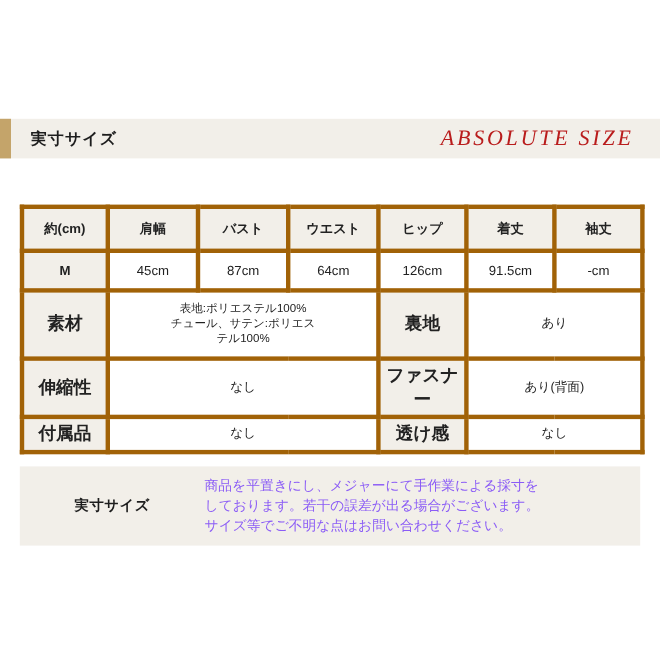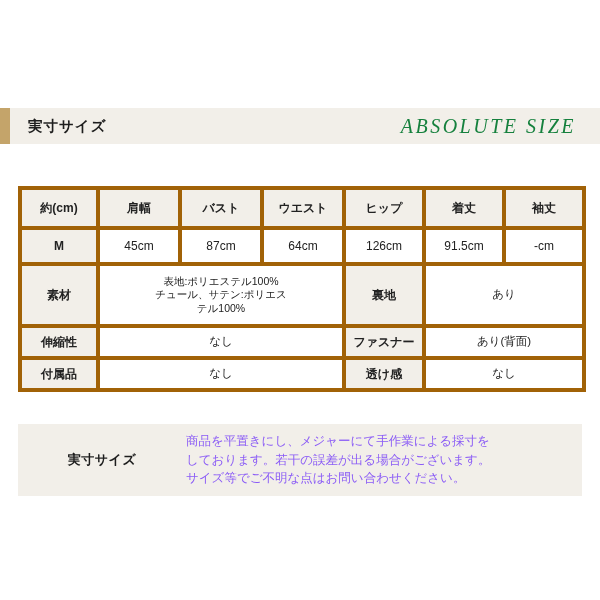--- a/index.html
+++ b/index.html
@@ -46,21 +46,21 @@
     color: #1d1d1d;
   }
   .header .title-en {
     position: absolute;
     right: 24px;
     top: 50%;
     transform: translateY(-50%);
     font-family: "Liberation Serif", serif;
     font-size: 20px;
     letter-spacing: 2.5px;
-    color: #15803d;
+    color: #b91c1c;
     font-style: italic;
     font-weight: normal;
   }
 
   
   .size-table {
     position: absolute;
     left: 18px;
     top: 186px;
     width: 564px;
@@ -78,21 +78,21 @@
   }
   .size-table .hdr-cell {
     background: #f2efe9;
     font-weight: bold;
     height: 30px;
     font-size: 12px;
   }
   .size-table .label-cell {
     background: #f2efe9;
     font-weight: bold;
-    font-size: 12px;
+    font-size: 16px;
   }
   .size-table .row-m td {
     height: 26px;
     font-size: 12px;
   }
   .size-table .tall {
     height: 52px;
   }
   .size-table .small-text {
     font-size: 10.5px;

